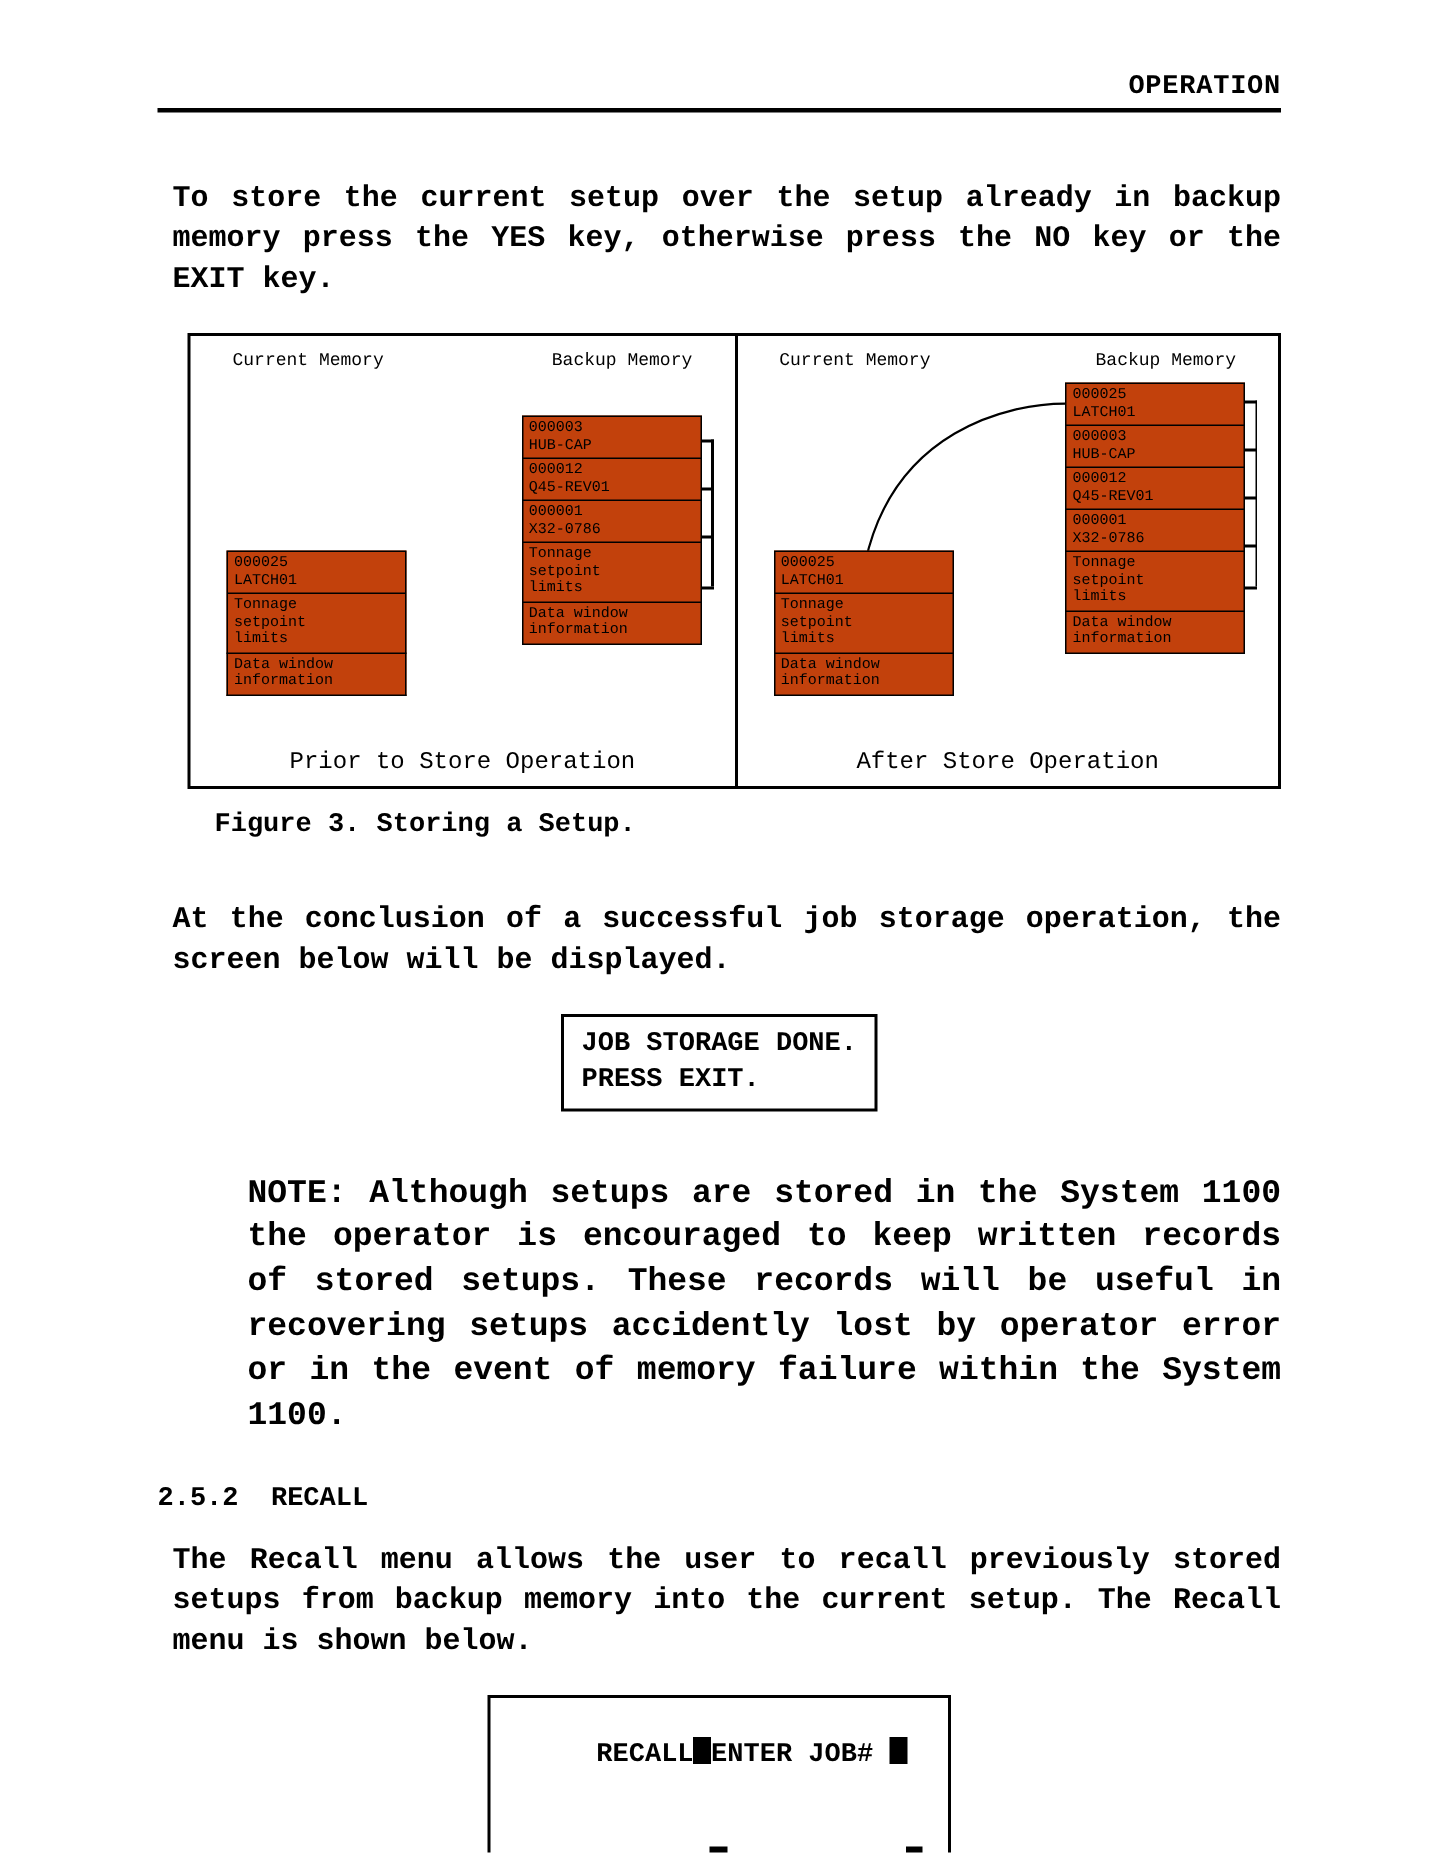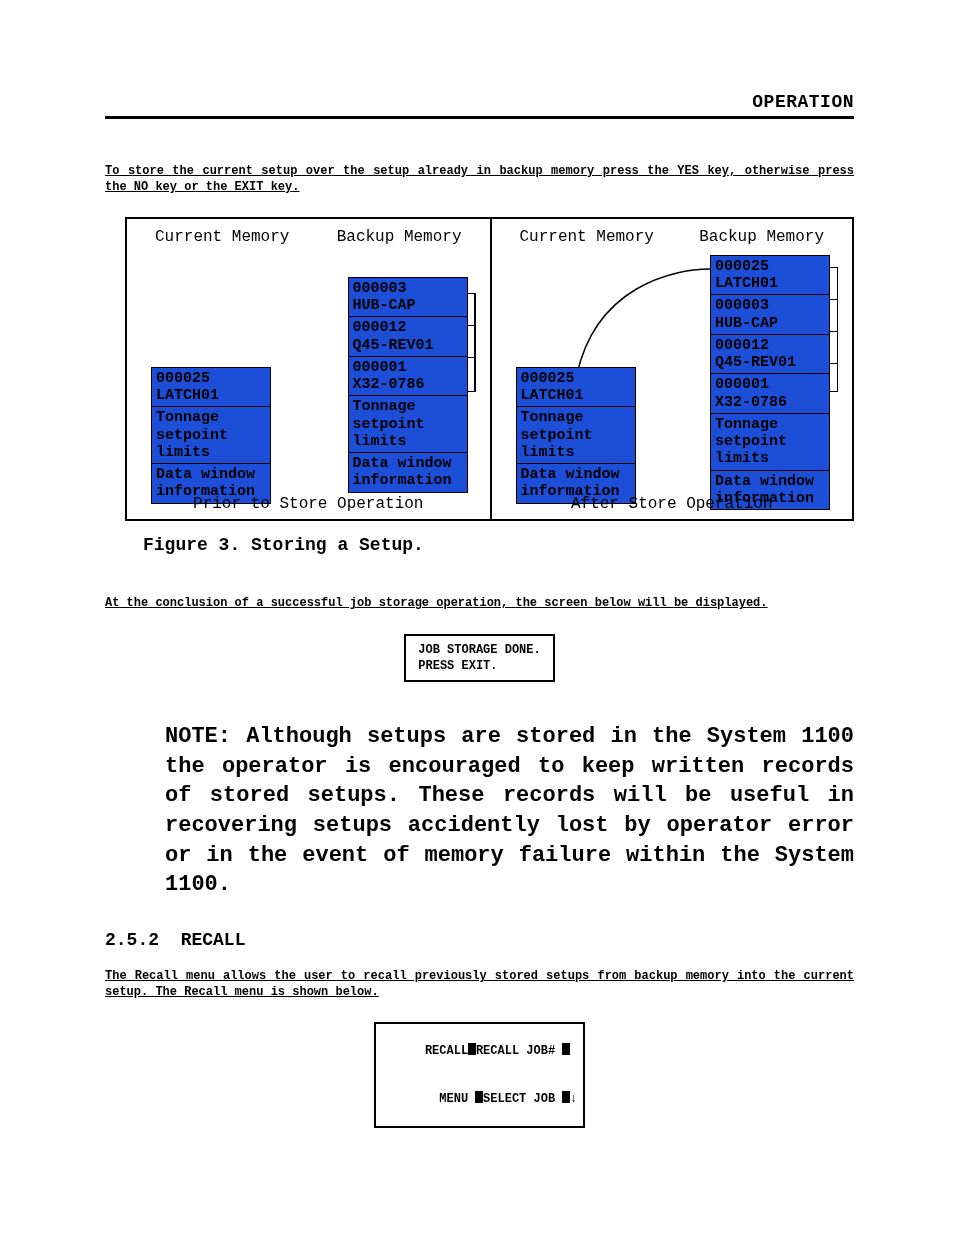--- a/index.html
+++ b/index.html
@@ -7,38 +7,37 @@
     padding: 0;
     background: #fff;
     font-family: "Courier New", Courier, monospace;
     font-weight: bold;
     color: #000;
   }
   .page {
     width: 954px;
     height: 1235px;
     box-sizing: border-box;
-    padding: 92px 100px 40px 105px;
+    padding: 48px 100px 40px 105px;
   }
   .header {
     text-align: right;
     font-size: 18px;
     letter-spacing: 0.5px;
   }
   .hr {
     border: none;
     border-top: 3px solid #000;
     margin: 4px 0 44px 0;
   }
   .body-text {
-    font-size: 12px;
+    font-size: 20px;
     line-height: 1.35;
     text-align: justify;
-    margin: 0 0 22px 0;
-    text-decoration: underline;
+    margin: 0 0 22px 10px;
   }
   .body-text.extra-top { margin-top: 40px; }
   .note-block {
     font-size: 22px;
     line-height: 1.35;
     text-align: justify;
     margin: 40px 0 30px 60px;
   }
   .sec-heading {
     font-size: 18px;
@@ -61,43 +60,42 @@
     padding: 10px 18px 8px 18px;
     position: relative;
   }
   .figure-half + .figure-half { border-left: 2px solid #000; }
   .col-titles {
     display: flex;
     justify-content: space-between;
     padding: 0 10px;
     margin-bottom: 10px;
   }
-  .col-title { font-size: 16px; }
+  .col-title { font-size: 12px; }
   .panel-caption {
     position: absolute;
     bottom: 6px;
     left: 0; right: 0;
     text-align: center;
     font-size: 16px;
   }
 
   .mem-area { position: relative; height: 210px; }
   .mem-col { position: absolute; width: 120px; }
   .mem-col.left  { left: 6px;  top: 110px; }
   .mem-col.right { right: 4px; top: 20px; }
   
   .mem-col.right.shifted { top: -2px; }
 
   .slot {
     border: 1.5px solid #000;
     padding: 2px 4px;
-    background: #1d4ed8;
-    font-size: 15px;
+    background: #c2410c;
+    font-size: 10px;
     line-height: 1.15;
-    font-weight: bold;
   }
   .slot + .slot { border-top: none; }
   .figure-caption {
     font-size: 18px;
     margin: 14px 0 0 18px;
   }
 
   
   .conn {
     position: absolute;
@@ -119,21 +117,21 @@
   .curve-svg {
     position: absolute;
     left: 0; top: 0;
     width: 100%; height: 100%;
     pointer-events: none;
   }
 
   
   .screen-box {
     border: 2px solid #000;
-    font-size: 12px;
+    font-size: 18px;
     line-height: 1.35;
     padding: 6px 12px;
     margin: 10px auto 10px auto;
     width: fit-content;
     text-align: left;
     font-weight: bold;
   }
   .screen-box.menu {
     padding: 2px 6px;
   }
@@ -249,20 +247,20 @@
   <p class="note-block">NOTE:  Although setups are stored in the System 1100 the operator is encouraged to keep written records of stored setups.   These records will be useful in recovering setups accidently lost by operator error or in the event of memory failure within the System 1100.</p>
 
   <p class="sec-heading">
     <span>2.5.2</span>&nbsp;&nbsp;<span>RECALL</span>
   </p>
 
   <p class="body-text">The Recall menu allows the user to recall previously stored setups from backup memory into the current setup.   The Recall menu is shown below.</p>
 
   <div class="screen-box menu">
     <div class="row">
-      <span>RECALL</span><span class="cursor-block"></span><span>RECALL JOB#</span> <span class="cursor-block"></span>
+      <span>RECALL</span><span class="cursor-block"></span><span>ENTER JOB#</span> <span class="cursor-block"></span>
     </div>
     <div class="row">
       &nbsp;&nbsp;<span>MENU</span> <span class="cursor-block"></span><span>SELECT JOB</span> <span class="cursor-block"></span><span>↓</span>
     </div>
   </div>
 
 </div>
 
 </body></html>

